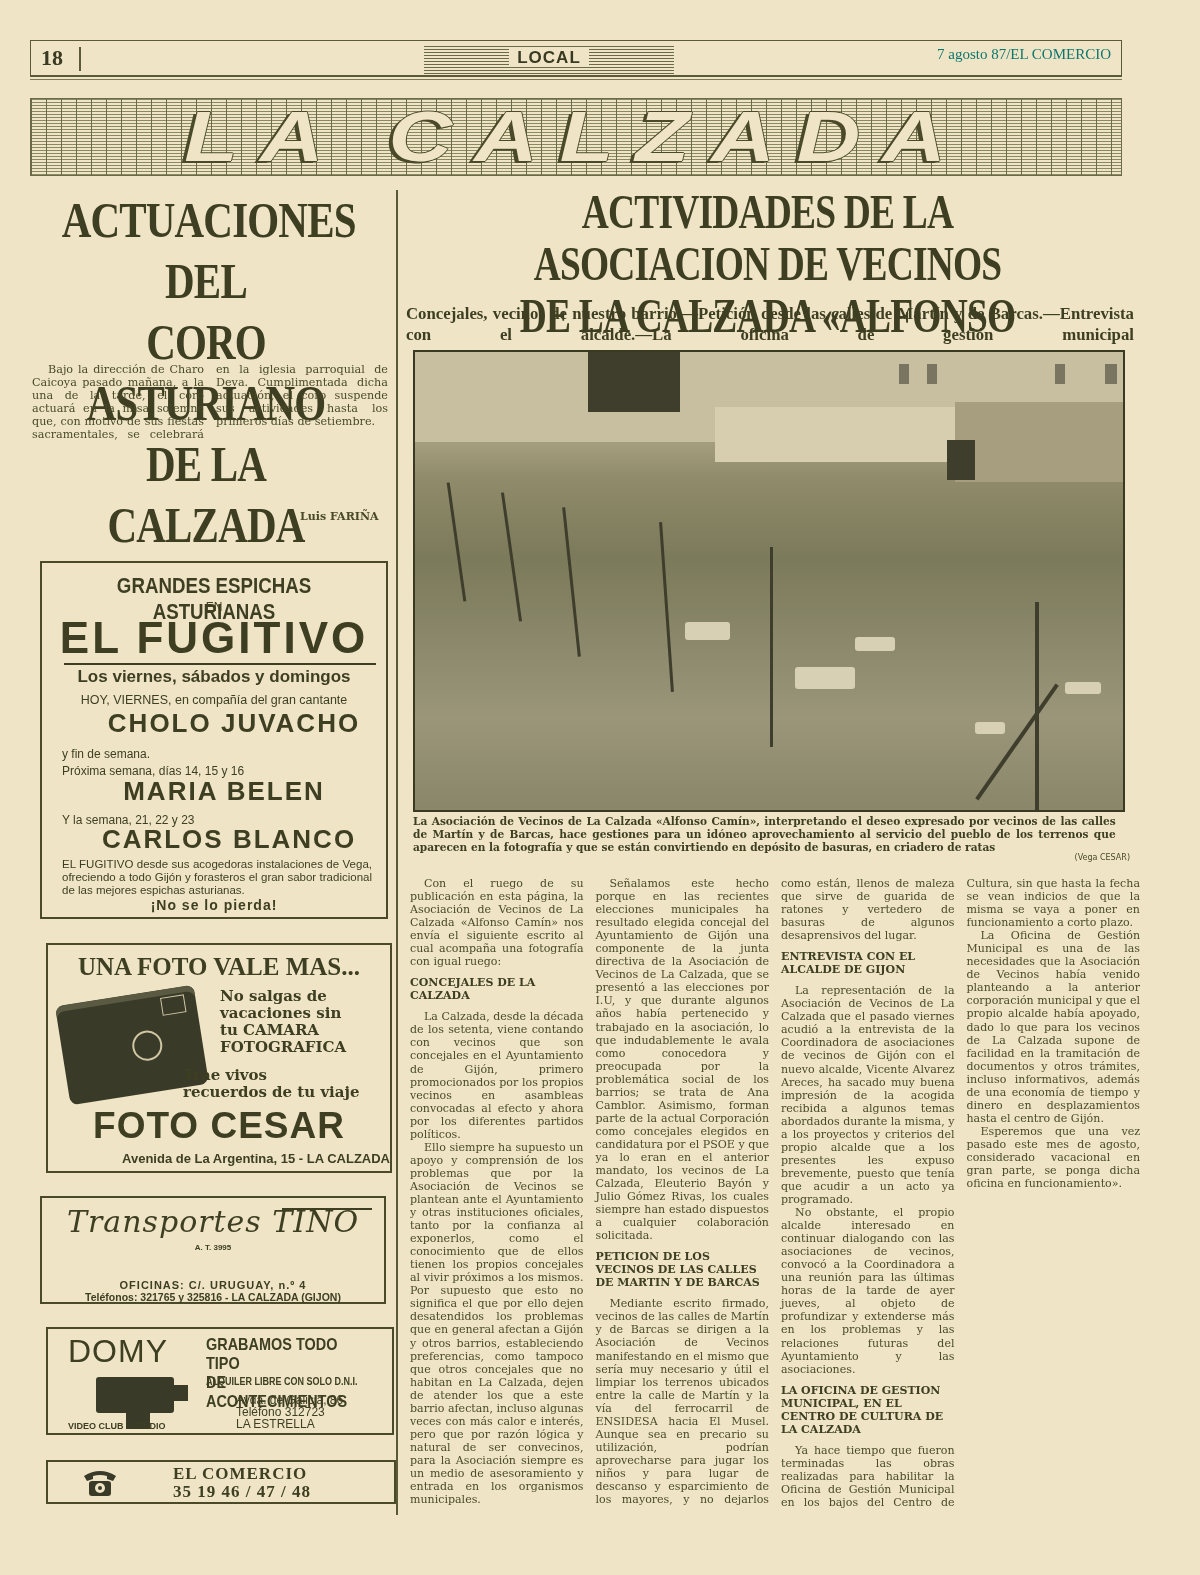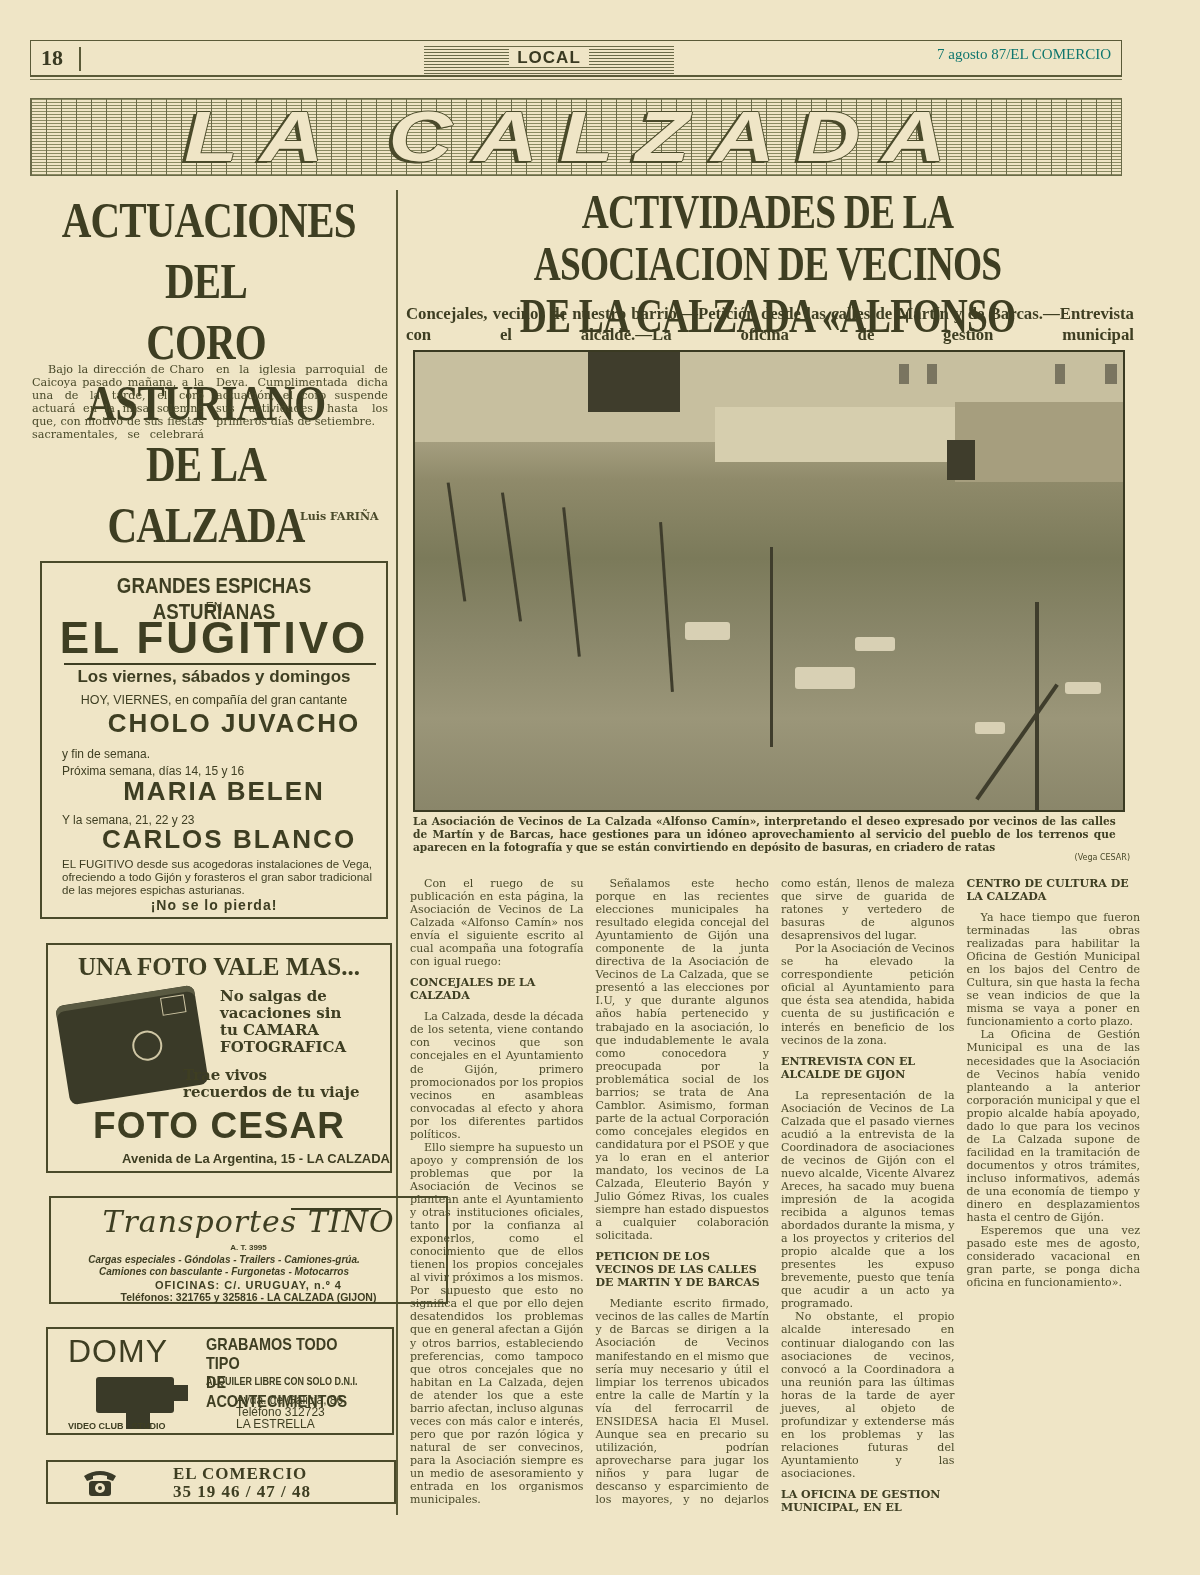--- a/index.html
+++ b/index.html
@@ -89,21 +89,21 @@
     box-shadow:inset 0 6px 0 #5a5a42;
   }
   .camera .lens { position:absolute; left:70px; top:38px; width:26px; height:26px; border:2px solid #cfc6a4; border-radius:50%; }
   .camera .flash { position:absolute; left:105px; top:8px; width:22px; height:16px; border:1px solid #cfc6a4; }
   .foto-text { position:absolute; font-family:"DejaVu Serif",serif; font-weight:bold; font-size:15px; line-height:17px; }
   .foto-t1 { left:172px; top:43px; }
   .foto-t2 { left:135px; top:122px; }
   .foto-brand { position:absolute; left:0; top:160px; width:100%; text-align:center; font-family:"Liberation Sans",sans-serif; font-weight:900; font-size:37px; letter-spacing:1px; }
   .foto-addr { position:absolute; left:0; top:206px; width:100%; text-align:right; font-family:"Liberation Sans",sans-serif; font-weight:bold; font-size:13px; }
 
-  .ad-tino { left:49px; top:1196px; width:399px; height:108px; font-family:"Liberation Sans",sans-serif; }
+  .ad-tino { left:40px; top:1196px; width:346px; height:108px; font-family:"Liberation Sans",sans-serif; }
   .tino-logo { position:absolute; left:0; top:6px; width:100%; text-align:center; font-family:"DejaVu Serif",serif; font-style:italic; font-size:30px; letter-spacing:1px; }
   .tino-logo-rule { position:absolute; left:240px; top:10px; width:90px; height:2px; background:#3e3e22; }
   .tino-at { position:absolute; left:0; top:45px; width:100%; text-align:center; font-size:8px; font-weight:bold; }
   .tino-serv { position:absolute; left:8px; top:56px; width:330px; text-align:center; font-size:10px; font-style:italic; font-weight:bold; line-height:12px; }
   .tino-ofi { position:absolute; left:0; top:81px; width:100%; text-align:center; font-size:11px; font-weight:bold; letter-spacing:1px; }
   .tino-tel { position:absolute; left:0; top:93px; width:100%; text-align:center; font-size:10.5px; font-weight:bold; }
 
   .ad-domy { left:46px; top:1327px; width:348px; height:108px; font-family:"Liberation Sans",sans-serif; }
   .domy-name { position:absolute; left:20px; top:4px; font-size:32px; letter-spacing:1px; }
   .domy-cam {
@@ -221,24 +221,20 @@
     <div>recuerdos de tu viaje</div>
   </div>
   <div class="foto-brand">FOTO CESAR</div>
   <div class="foto-addr">Avenida de La Argentina, 15 - LA CALZADA</div>
 </div>
 
 <div class="ad ad-tino">
   <div class="tino-logo-rule"></div>
   <div class="tino-logo">Transportes TINO</div>
   <div class="tino-at">A. T. 3995</div>
-  <div class="tino-serv">
-    <div>Cargas especiales - Góndolas - Trailers - Camiones-grúa.</div>
-    <div>Camiones con basculante - Furgonetas - Motocarros</div>
-  </div>
   <div class="tino-ofi">OFICINAS: C/. URUGUAY, n.º 4</div>
   <div class="tino-tel">Teléfonos: 321765 y 325816 - LA CALZADA (GIJON)</div>
 </div>
 
 <div class="ad ad-domy">
   <div class="domy-name">DOMY</div>
   <div class="domy-cam"></div>
   <div class="domy-tag">VIDEO CLUB - STUDIO</div>
   <div class="domy-h1">
     <div>GRABAMOS TODO TIPO</div>
@@ -296,21 +292,20 @@
 <div class="photo-credit">(Vega CESAR)</div>
 
 <div class="article">
   <p>Con el ruego de su publicación en esta página, la Asociación de Vecinos de La Calzada «Alfonso Camín» nos envía el siguiente escrito al cual acompaña una fotografía con igual ruego:</p>
   <h4>CONCEJALES DE LA CALZADA</h4>
   <p>La Calzada, desde la década de los setenta, viene contando con vecinos que son concejales en el Ayuntamiento de Gijón, primero promocionados por los propios vecinos en asambleas convocadas al efecto y ahora por los diferentes partidos políticos.</p>
   <p>Ello siempre ha supuesto un apoyo y comprensión de los problemas que por la Asociación de Vecinos se plantean ante el Ayuntamiento y otras instituciones oficiales, tanto por la confianza al exponerlos, como el conocimiento que de ellos tienen los propios concejales al vivir próximos a los mismos. Por supuesto que esto no significa el que por ello dejen desatendidos los problemas que en general afectan a Gijón y otros barrios, estableciendo preferencias, como tampoco que otros concejales que no habitan en La Calzada, dejen de atender los que a este barrio afectan, incluso algunas veces con más calor e interés, pero que por razón lógica y natural de ser convecinos, para la Asociación siempre es un medio de asesoramiento y entrada en los organismos municipales.</p>
   <p>Señalamos este hecho porque en las recientes elecciones municipales ha resultado elegida concejal del Ayuntamiento de Gijón una componente de la junta directiva de la Asociación de Vecinos de La Calzada, que se presentó a las elecciones por I.U, y que durante algunos años había pertenecido y trabajado en la asociación, lo que indudablemente le avala como conocedora y preocupada por la problemática social de los barrios; se trata de Ana Camblor. Asimismo, forman parte de la actual Corporación como concejales elegidos en candidatura por el PSOE y que ya lo eran en el anterior mandato, los vecinos de La Calzada, Eleuterio Bayón y Julio Gómez Rivas, los cuales siempre han estado dispuestos a cualquier colaboración solicitada.</p>
   <h4>PETICION DE LOS VECINOS DE LAS CALLES DE MARTIN Y DE BARCAS</h4>
   <p>Mediante escrito firmado, vecinos de las calles de Martín y de Barcas se dirigen a la Asociación de Vecinos manifestando en el mismo que sería muy necesario y útil el limpiar los terrenos ubicados entre la calle de Martín y la vía del ferrocarril de ENSIDESA hacia El Musel. Aunque sea en precario su utilización, podrían aprovecharse para jugar los niños y para lugar de descanso y esparcimiento de los mayores, y no dejarlos como están, llenos de maleza que sirve de guarida de ratones y vertedero de basuras de algunos desaprensivos del lugar.</p>
-  <p>Por la Asociación de Vecinos se ha elevado la correspondiente petición oficial al Ayuntamiento para que ésta sea atendida, habida cuenta de su justificación e interés en beneficio de los vecinos de la zona.</p>
   <h4>ENTREVISTA CON EL ALCALDE DE GIJON</h4>
   <p>La representación de la Asociación de Vecinos de La Calzada que el pasado viernes acudió a la entrevista de la Coordinadora de asociaciones de vecinos de Gijón con el nuevo alcalde, Vicente Alvarez Areces, ha sacado muy buena impresión de la acogida recibida a algunos temas abordados durante la misma, y a los proyectos y criterios del propio alcalde que a los presentes les expuso brevemente, puesto que tenía que acudir a un acto ya programado.</p>
   <p>No obstante, el propio alcalde interesado en continuar dialogando con las asociaciones de vecinos, convocó a la Coordinadora a una reunión para las últimas horas de la tarde de ayer jueves, al objeto de profundizar y extenderse más en los problemas y las relaciones futuras del Ayuntamiento y las asociaciones.</p>
   <h4>LA OFICINA DE GESTION MUNICIPAL, EN EL CENTRO DE CULTURA DE LA CALZADA</h4>
   <p>Ya hace tiempo que fueron terminadas las obras realizadas para habilitar la Oficina de Gestión Municipal en los bajos del Centro de Cultura, sin que hasta la fecha se vean indicios de que la misma se vaya a poner en funcionamiento a corto plazo.</p>
   <p>La Oficina de Gestión Municipal es una de las necesidades que la Asociación de Vecinos había venido planteando a la anterior corporación municipal y que el propio alcalde había apoyado, dado lo que para los vecinos de La Calzada supone de facilidad en la tramitación de documentos y otros trámites, incluso informativos, además de una economía de tiempo y dinero en desplazamientos hasta el centro de Gijón.</p>
   <p>Esperemos que una vez pasado este mes de agosto, considerado vacacional en gran parte, se ponga dicha oficina en funcionamiento».</p>
 </div>
 
 </body></html>

